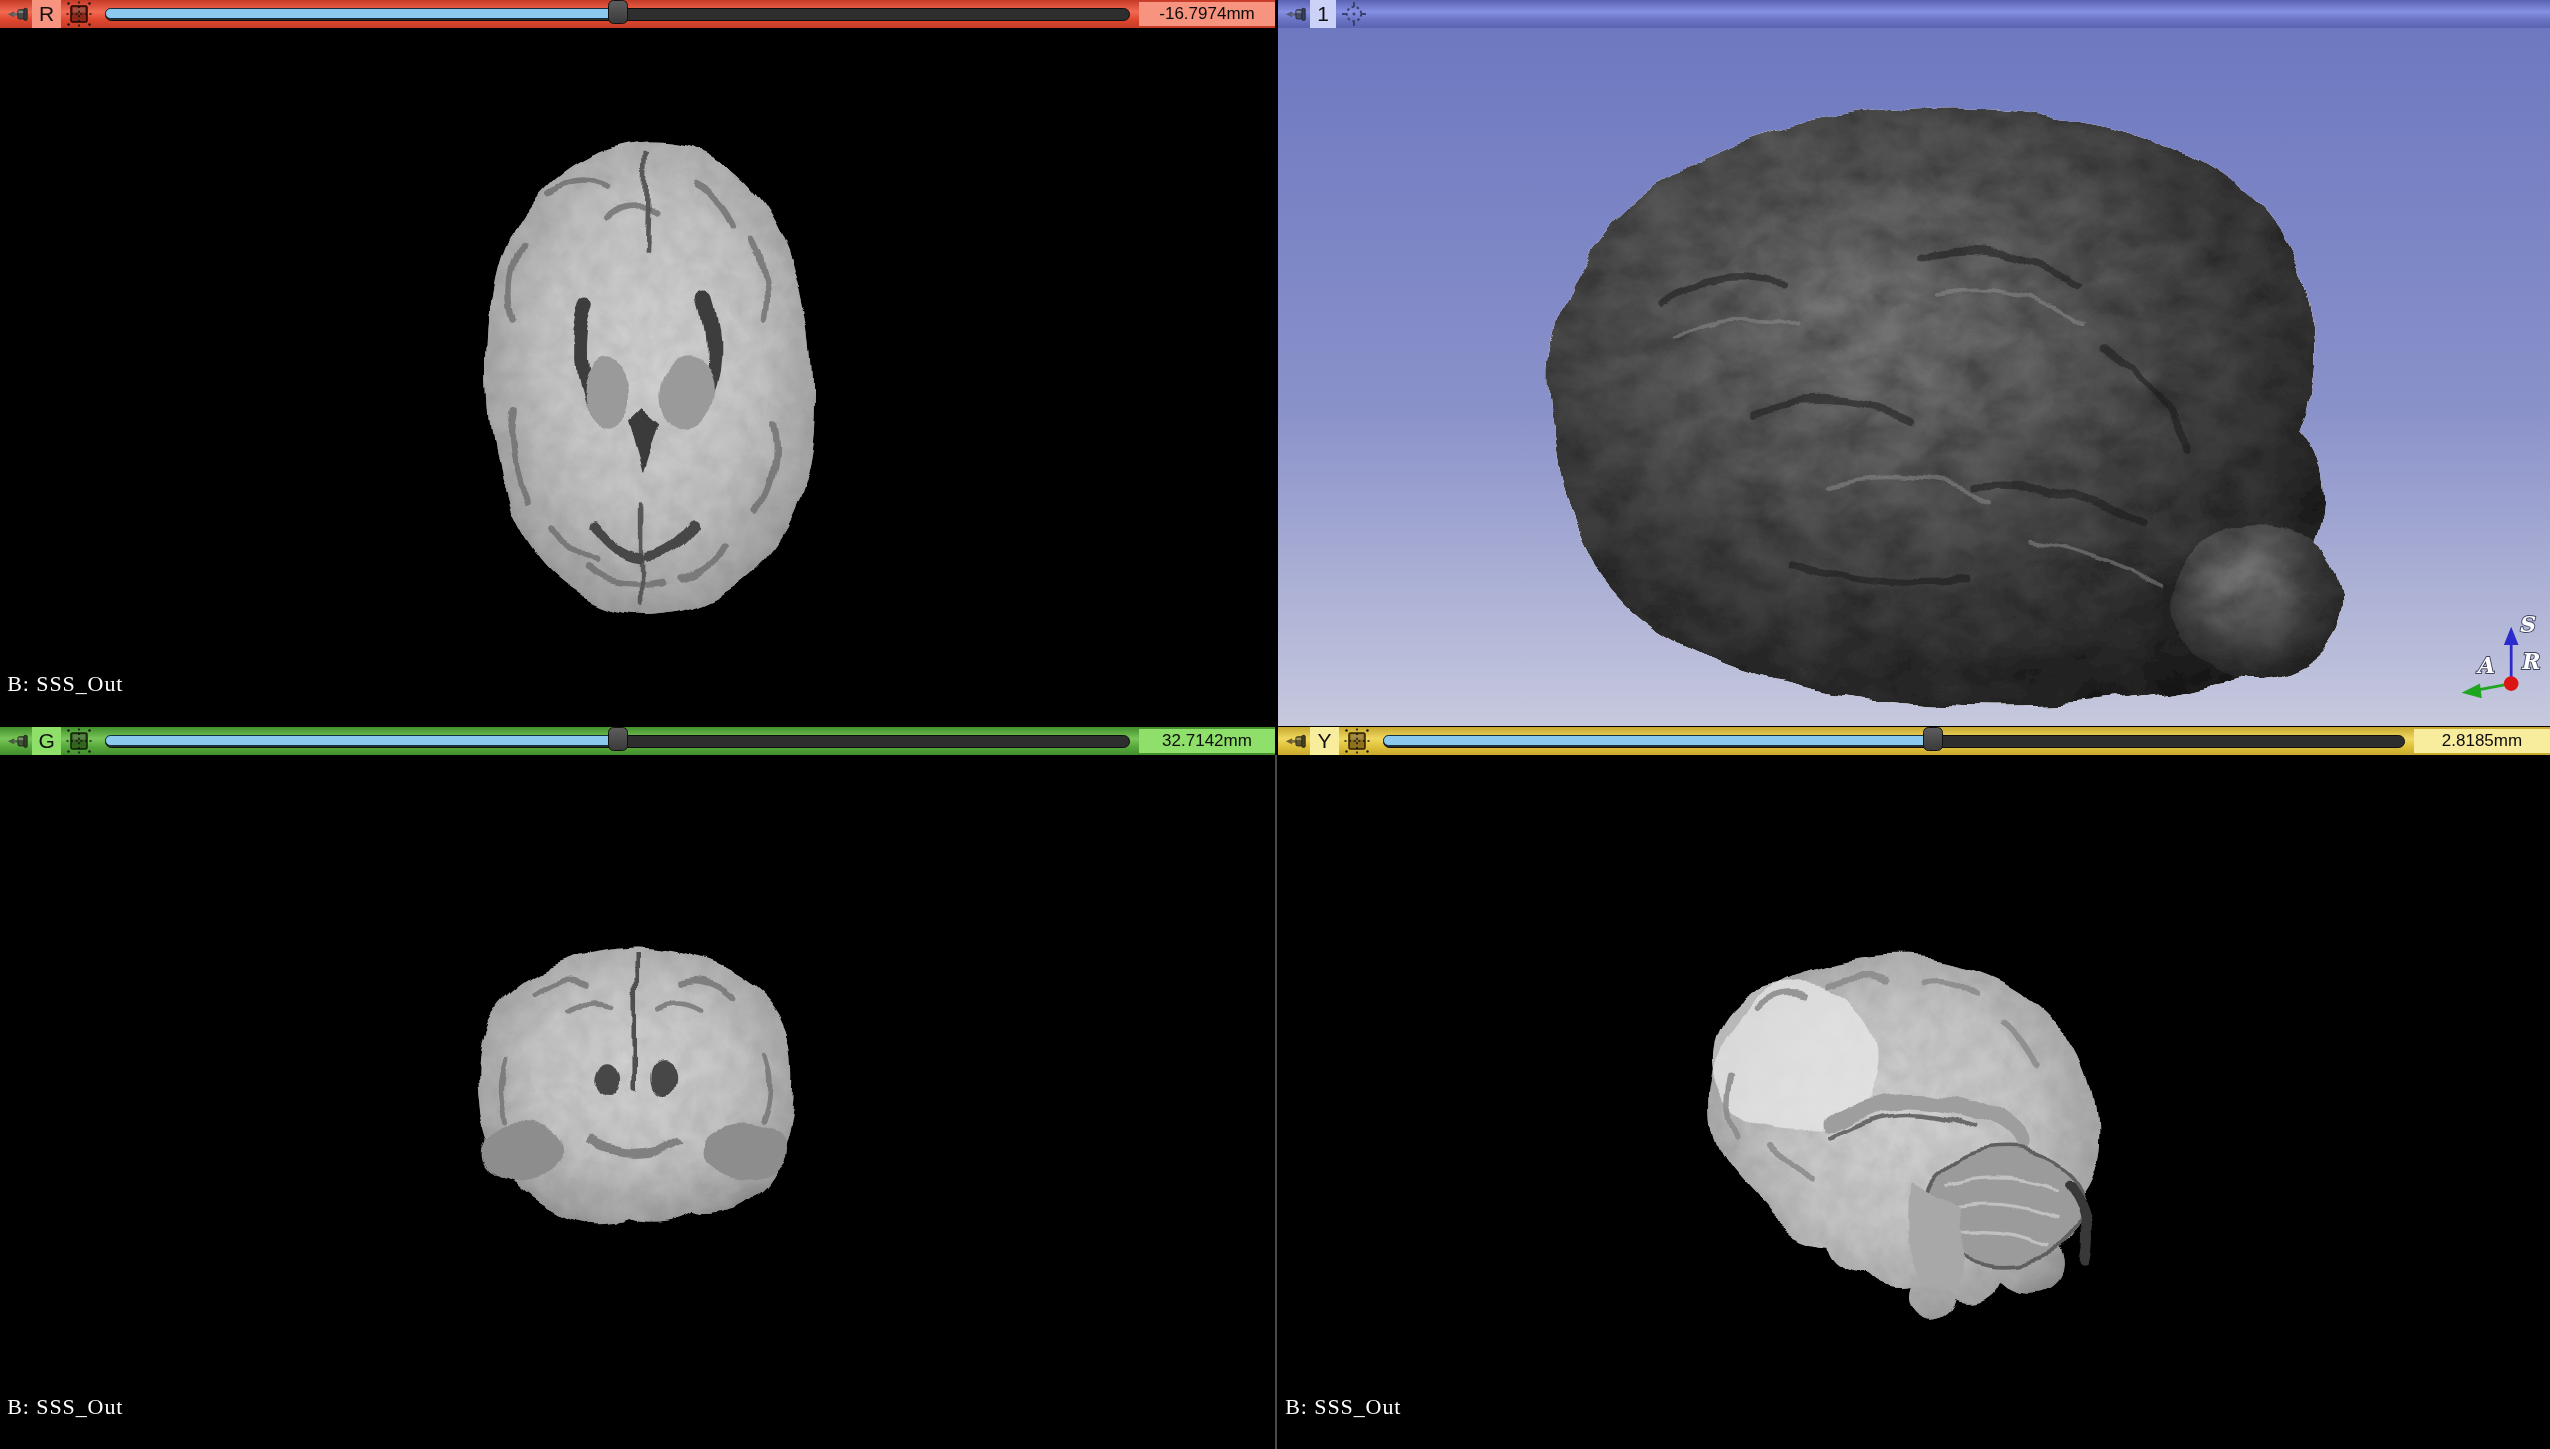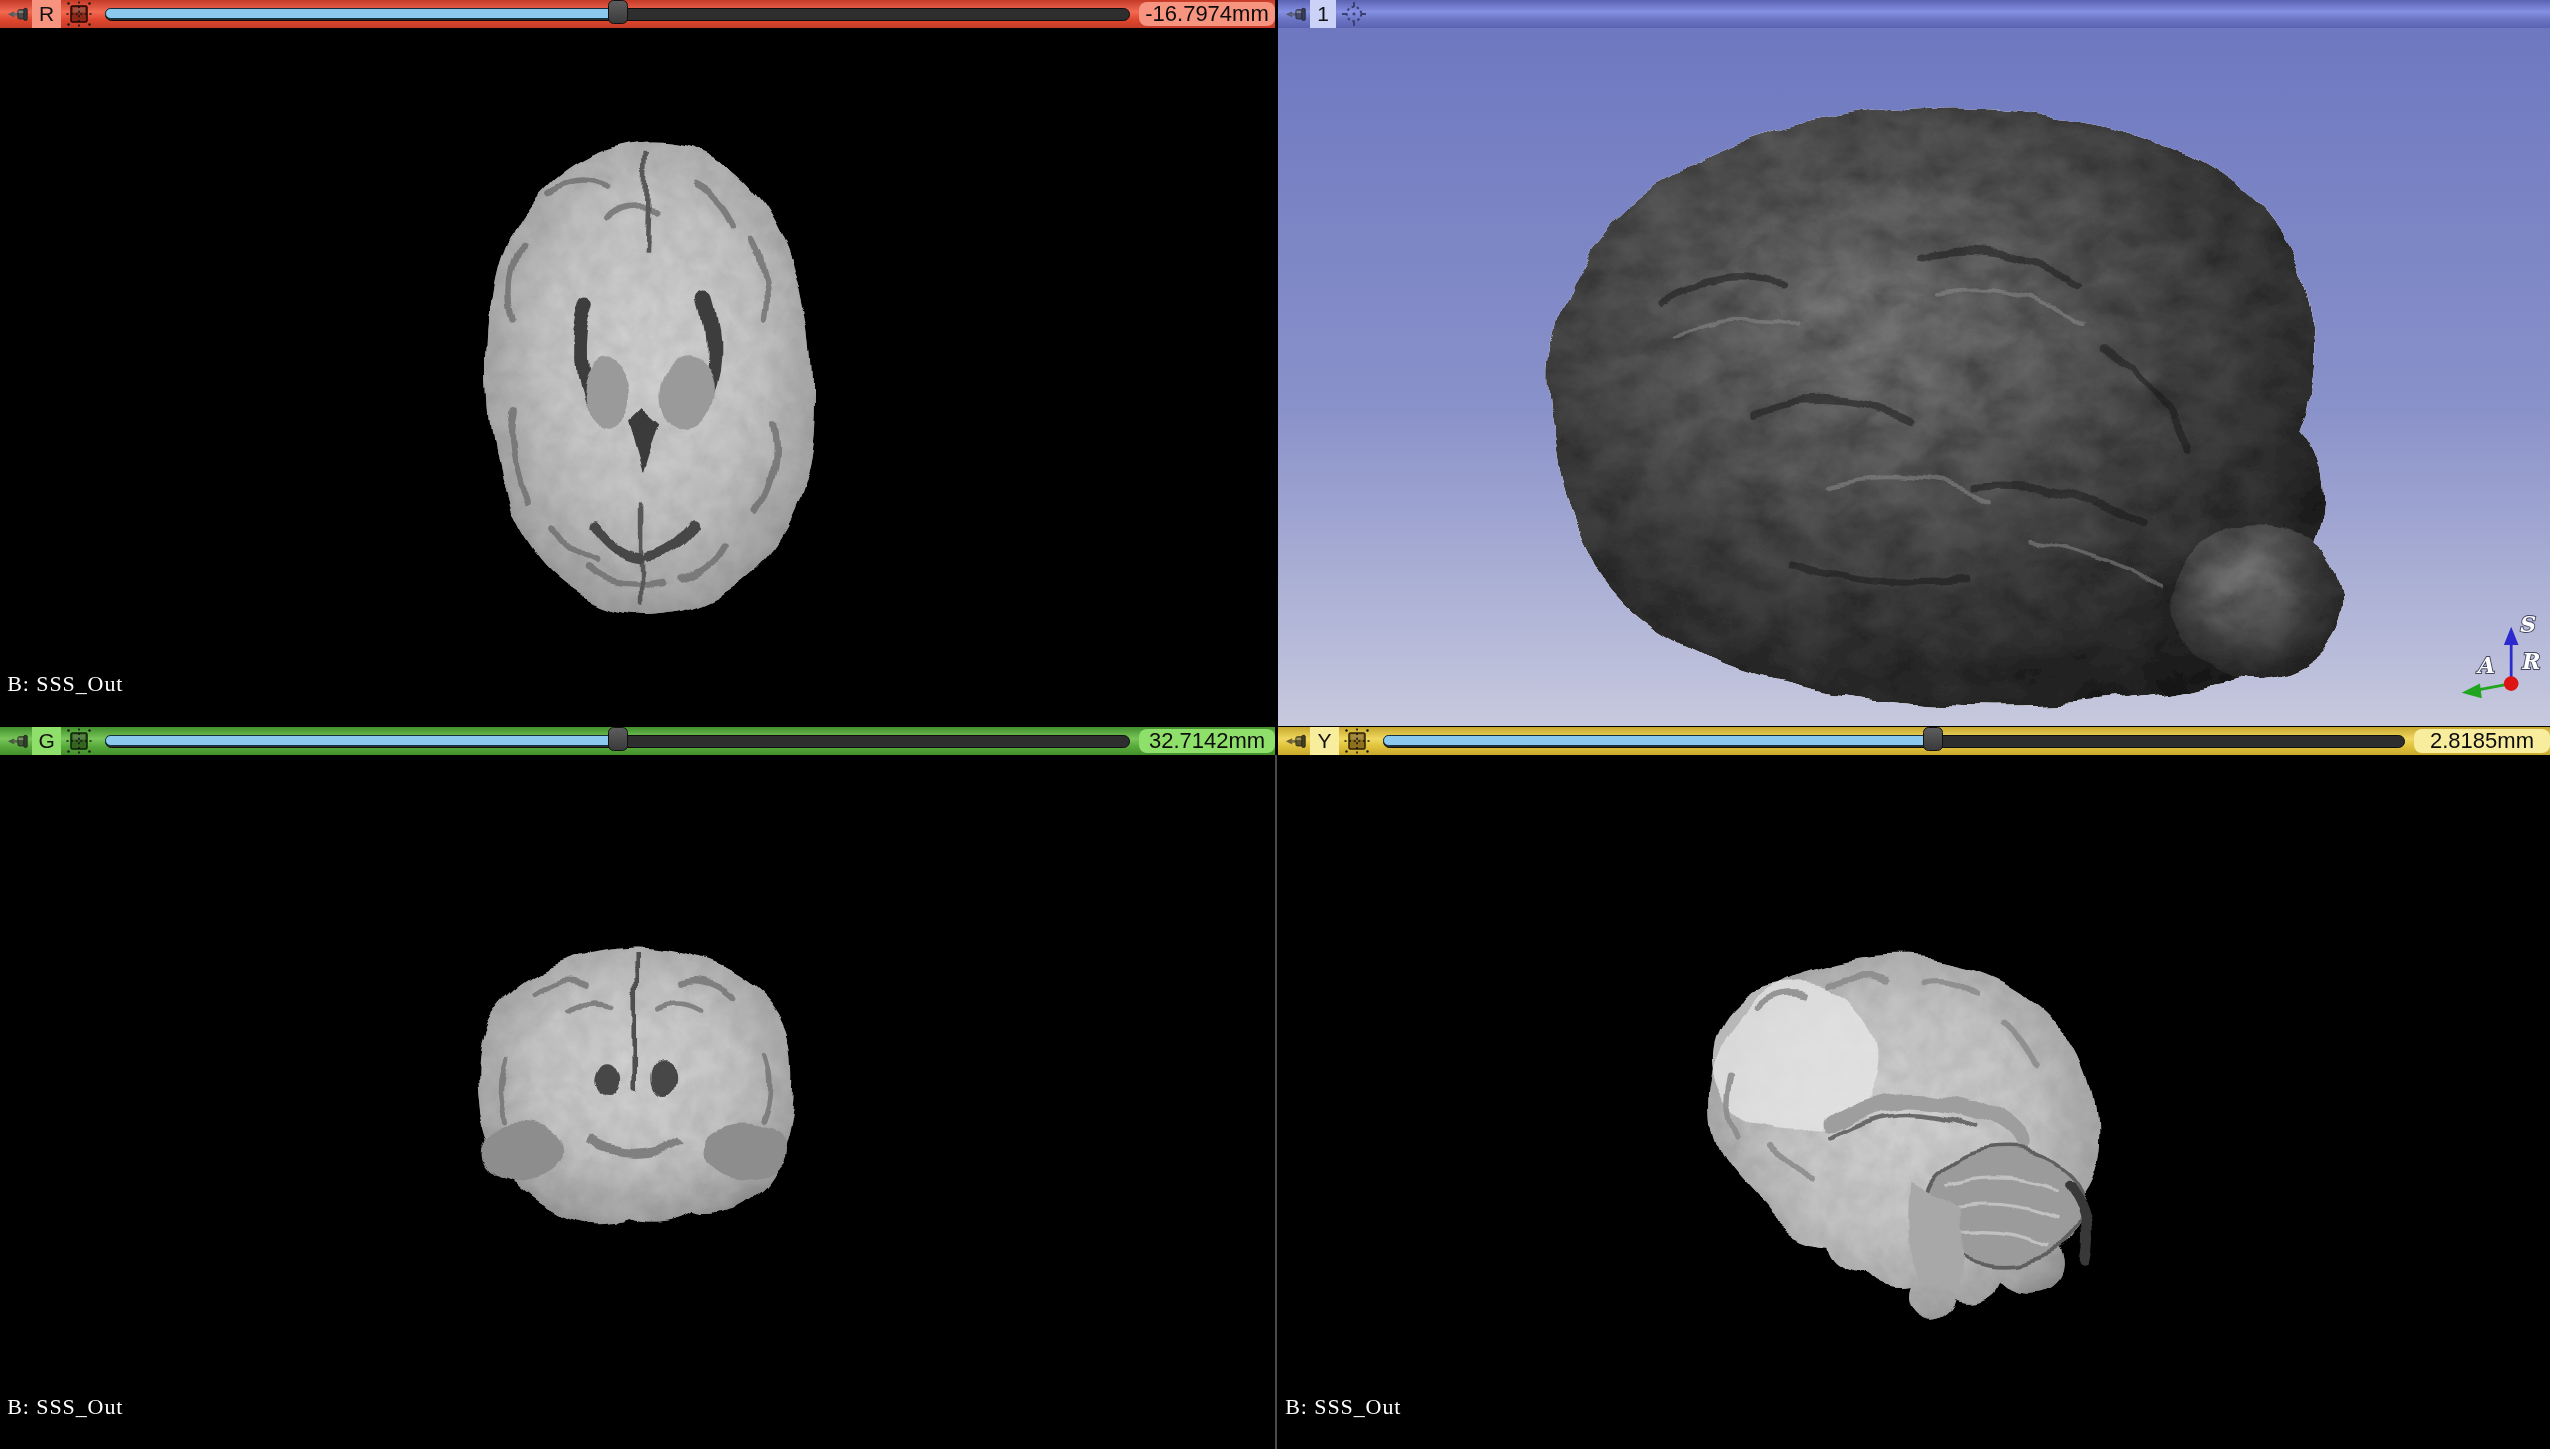--- a/index.html
+++ b/index.html
@@ -31,21 +31,21 @@
   .bar-yellow .link-square{fill:var(--yellow-link);stroke:#2b2106;}
   .crosshair{width:26px;height:26px;margin-left:4.6px;flex:0 0 auto;cursor:pointer;}
 
   .track{position:relative;flex:1 1 auto;height:11px;margin:0 9.2px 0 13px;
          background:var(--groove);border:1.8px solid #0e0e0e;border-radius:6.4px;cursor:pointer;}
   .track-fill{position:absolute;left:-0.9px;top:-0.9px;height:9.2px;border:0.9px solid #10303f;
          background:var(--track-fill);border-radius:5.5px 0 0 5.5px;}
   .thumb{position:absolute;top:-8.3px;width:20px;height:24px;background:linear-gradient(180deg,#5d5d5d,#3a3a3a);
          border:1.8px solid #121212;border-radius:5.5px;transform:translateX(-50%);cursor:grab;box-sizing:border-box;}
   .mm-value{flex:0 0 auto;width:136px;height:24px;display:flex;align-items:center;justify-content:center;
-         font-size:22px;color:#0c0c0c;white-space:nowrap;border-radius:8px;}
+         font-size:17px;color:#0c0c0c;white-space:nowrap;}
   .bar-red    .mm-value{background:var(--red-light);}
   .bar-green  .mm-value{background:var(--green-light);}
   .bar-yellow .mm-value{background:var(--yellow-light);}
   .bar-spacer{flex:1 1 auto;}
 
   
   .view{position:absolute;overflow:hidden;background:#000;}
   .view-red   {left:0;      top:28.4px;  width:1275px;height:698px;}
   .view-3d    {left:1278px; top:28.4px;  width:1272px;height:698px;
                background:linear-gradient(180deg,var(--view3d-top) 0%,var(--view3d-mid) 55%,var(--view3d-bot) 100%);}

